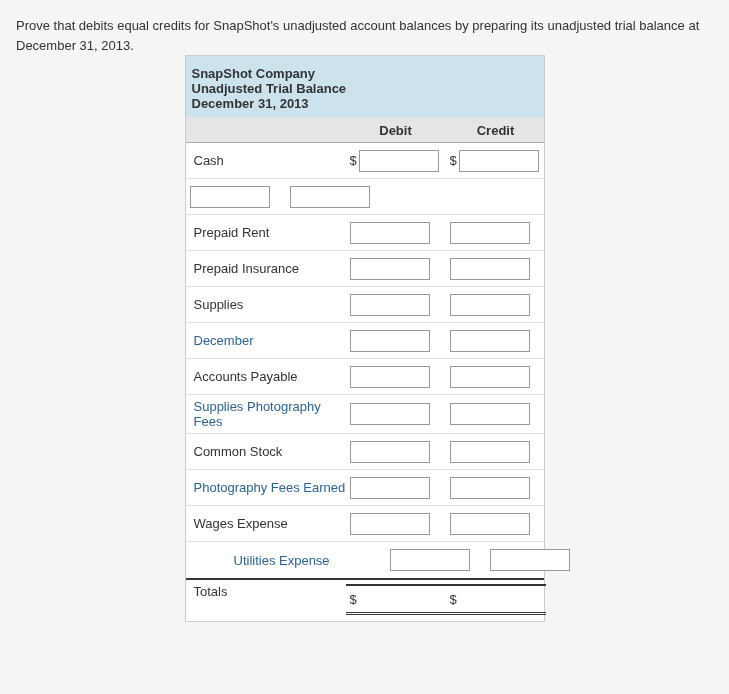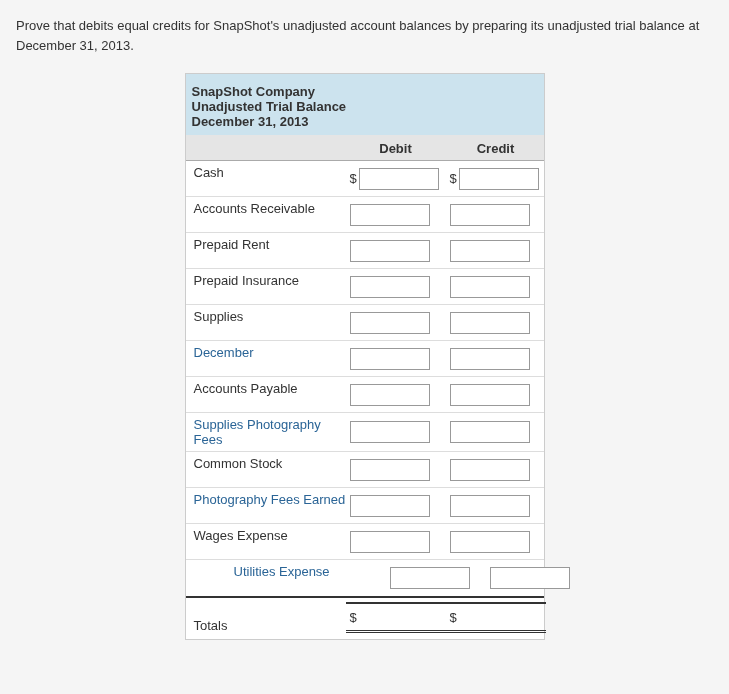--- a/index.html
+++ b/index.html
@@ -6,21 +6,20 @@
     body {
       font-family: Arial, sans-serif;
       font-size: 13px;
       background: #f5f5f5;
       color: #333;
       padding: 16px;
     }
     .intro-text {
       font-size: 13px;
       color: #333;
-      margin-bottom: 18px;
       line-height: 1.5;
       max-width: 700px;
     }
     .trial-balance-wrapper {
       display: flex;
       justify-content: center;
     }
     .trial-balance {
       width: 360px;
       background: #fff;
@@ -53,20 +52,21 @@
     }
     .tb-col-headers .debit-header,
     .tb-col-headers .credit-header {
       flex: 0 0 100px;
       text-align: center;
       font-weight: bold;
       font-size: 13px;
     }
     .tb-row {
       display: flex;
+      align-items: center;
       border-bottom: 1px solid #ddd;
       padding: 4px 0;
       min-height: 36px;
     }
     .tb-row:last-child {
       border-bottom: none;
       margin-left: 40px;
     }
     .row-label {
       flex: 0 0 160px;
@@ -93,21 +93,21 @@
       width: 80px;
       height: 22px;
       border: 1px solid #999;
       font-size: 12px;
       padding: 0 3px;
       background: #fff;
       outline: none;
     }
     .totals-row {
       display: flex;
-      align-items: flex-end;
+      align-items: flex-start;
       padding: 4px 0 6px 0;
       min-height: 40px;
       border-top: 2px solid #333;
     }
     .totals-row .row-label {
       font-size: 13px;
       color: #333;
     }
     .totals-row .input-cell {
       border-top: 2px solid #333;
@@ -149,21 +149,20 @@
           <div class="input-cell">
             <span class="dollar-sign">$</span>
             <input class="tb-input" type="text" style="">
           </div>
           <div class="input-cell">
             <span class="dollar-sign">$</span>
             <input class="tb-input" type="text" style="">
           </div>
         </div>
         <div class="tb-row">
-          <div class="row-label">Accounts Receivable</div>
           <div class="input-cell">
             <input class="tb-input" type="text" style="">
           </div>
           <div class="input-cell">
             <input class="tb-input" type="text" style="">
           </div>
         </div>
         <div class="tb-row">
           <div class="row-label">Prepaid Rent</div>
           <div class="input-cell">

